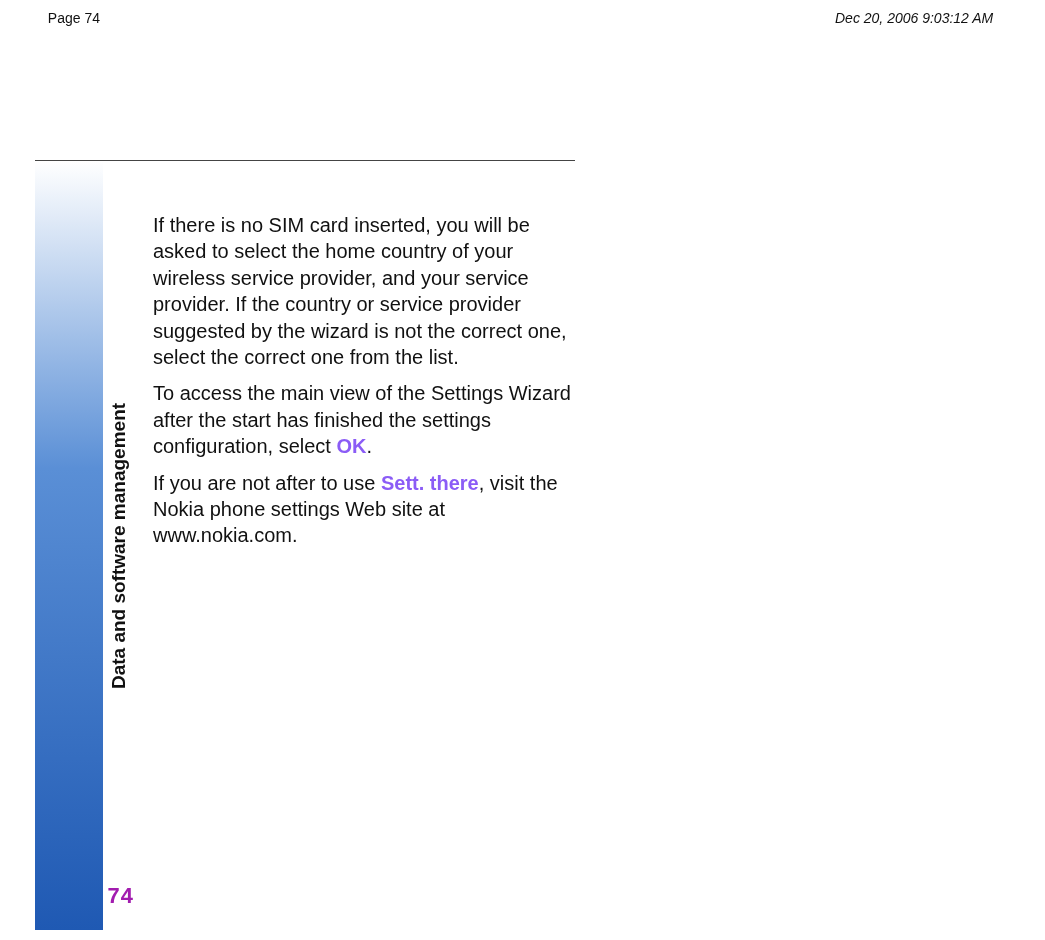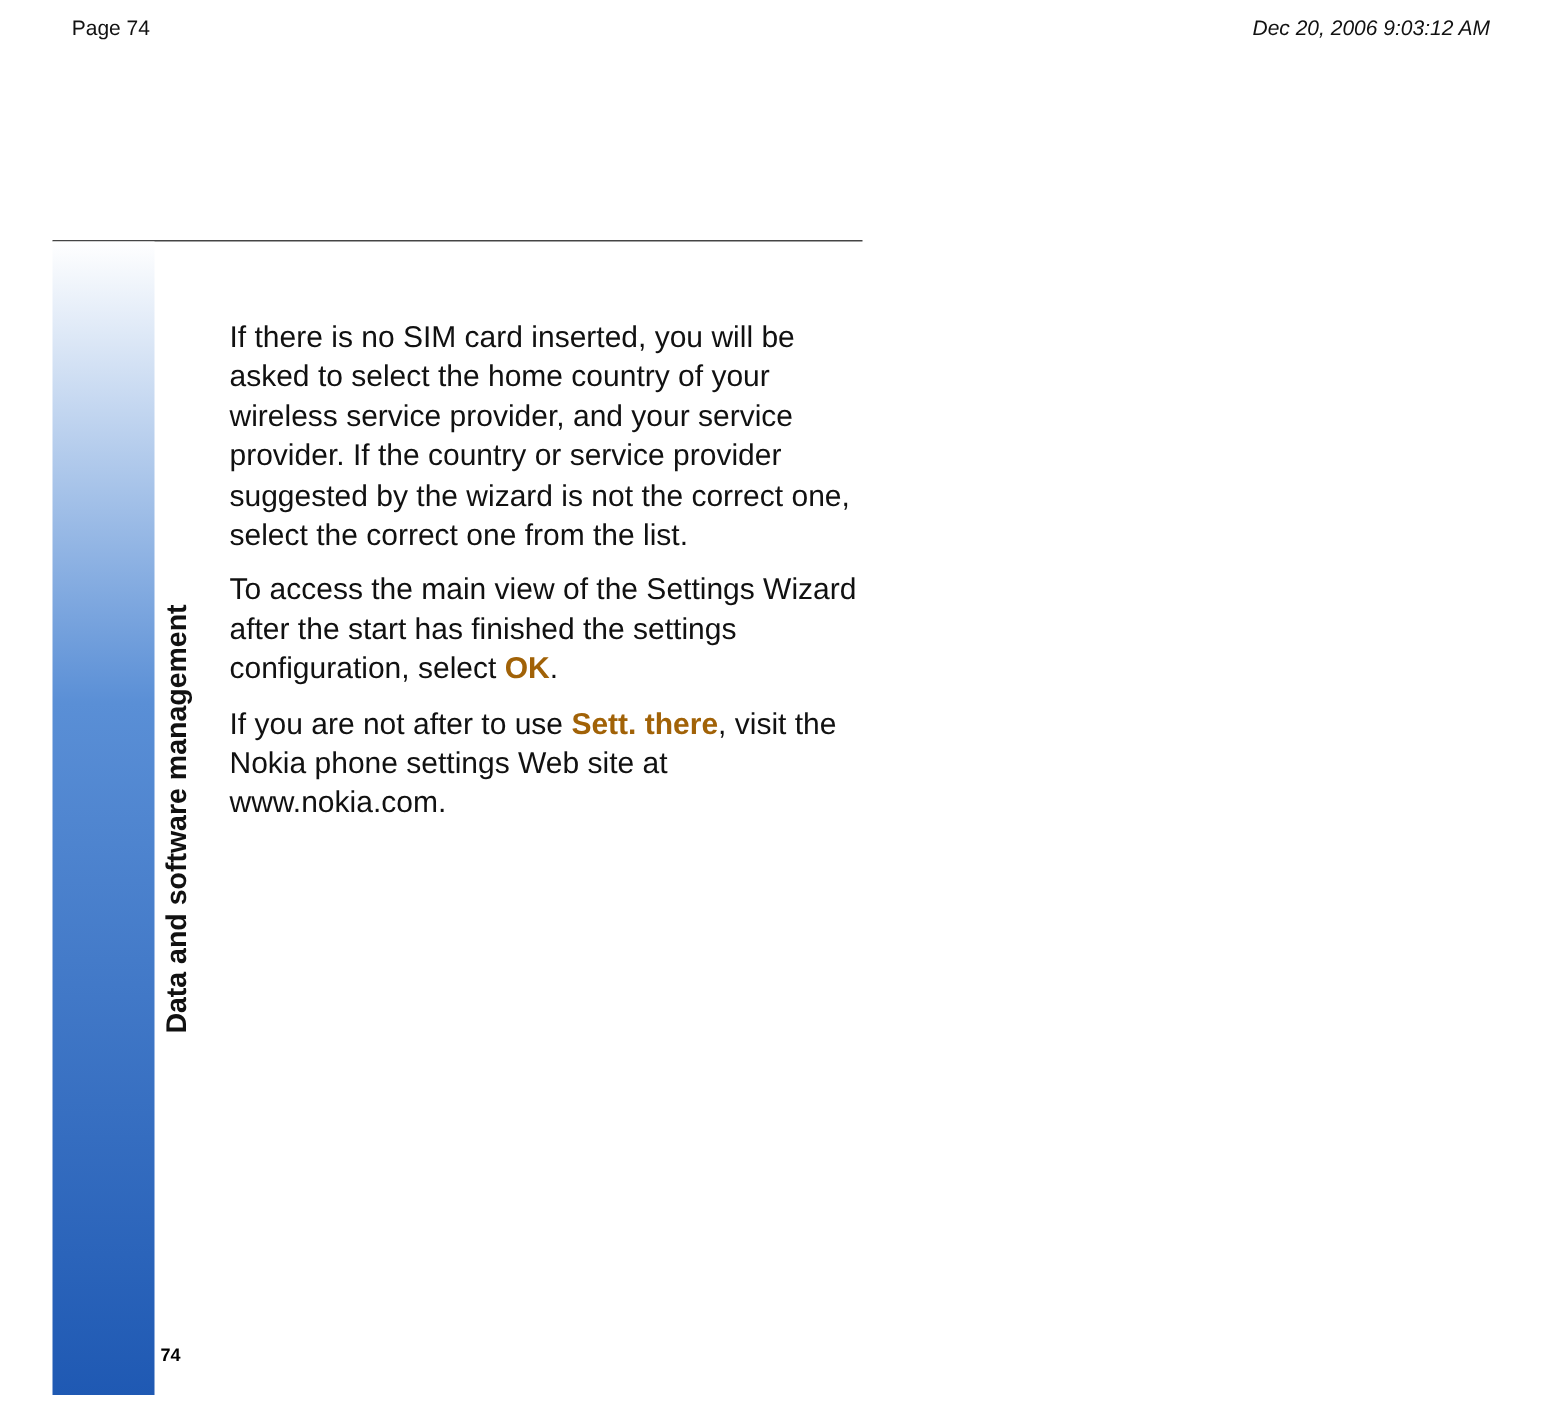--- a/index.html
+++ b/index.html
@@ -50,36 +50,37 @@
     transform: translate(-50%, -50%) rotate(-90deg);
     white-space: nowrap;
     font-size: 19px;
     font-weight: 700;
   }
 
   .page-number {
     position: absolute;
     left: 72px;
     bottom: 20px;
-    font-size: 12px;
+    font-size: 22px;
     font-weight: 700;
-    color: #000000;
+    color: #a21caf;
+    font-family: Liberation Mono, monospace;
   }
 
   .content {
     position: absolute;
     left: 118px;
     top: 32px;
     width: 420px;
     font-size: 20px;
     line-height: 1.32;
     margin-top: 19px;
   }
   .content p { margin-bottom: 10px; }
-  .hl { color: #a16207; font-weight: 700; }
+  .hl { color: #8b5cf6; font-weight: 700; }
 </style>
 </head>
 <body>
 
 <div class="header-bar">
   <span class="page">Page 74</span>
   <span class="date">Dec 20, 2006 9:03:12 AM</span>
 </div>
 
 <div class="page-area">

